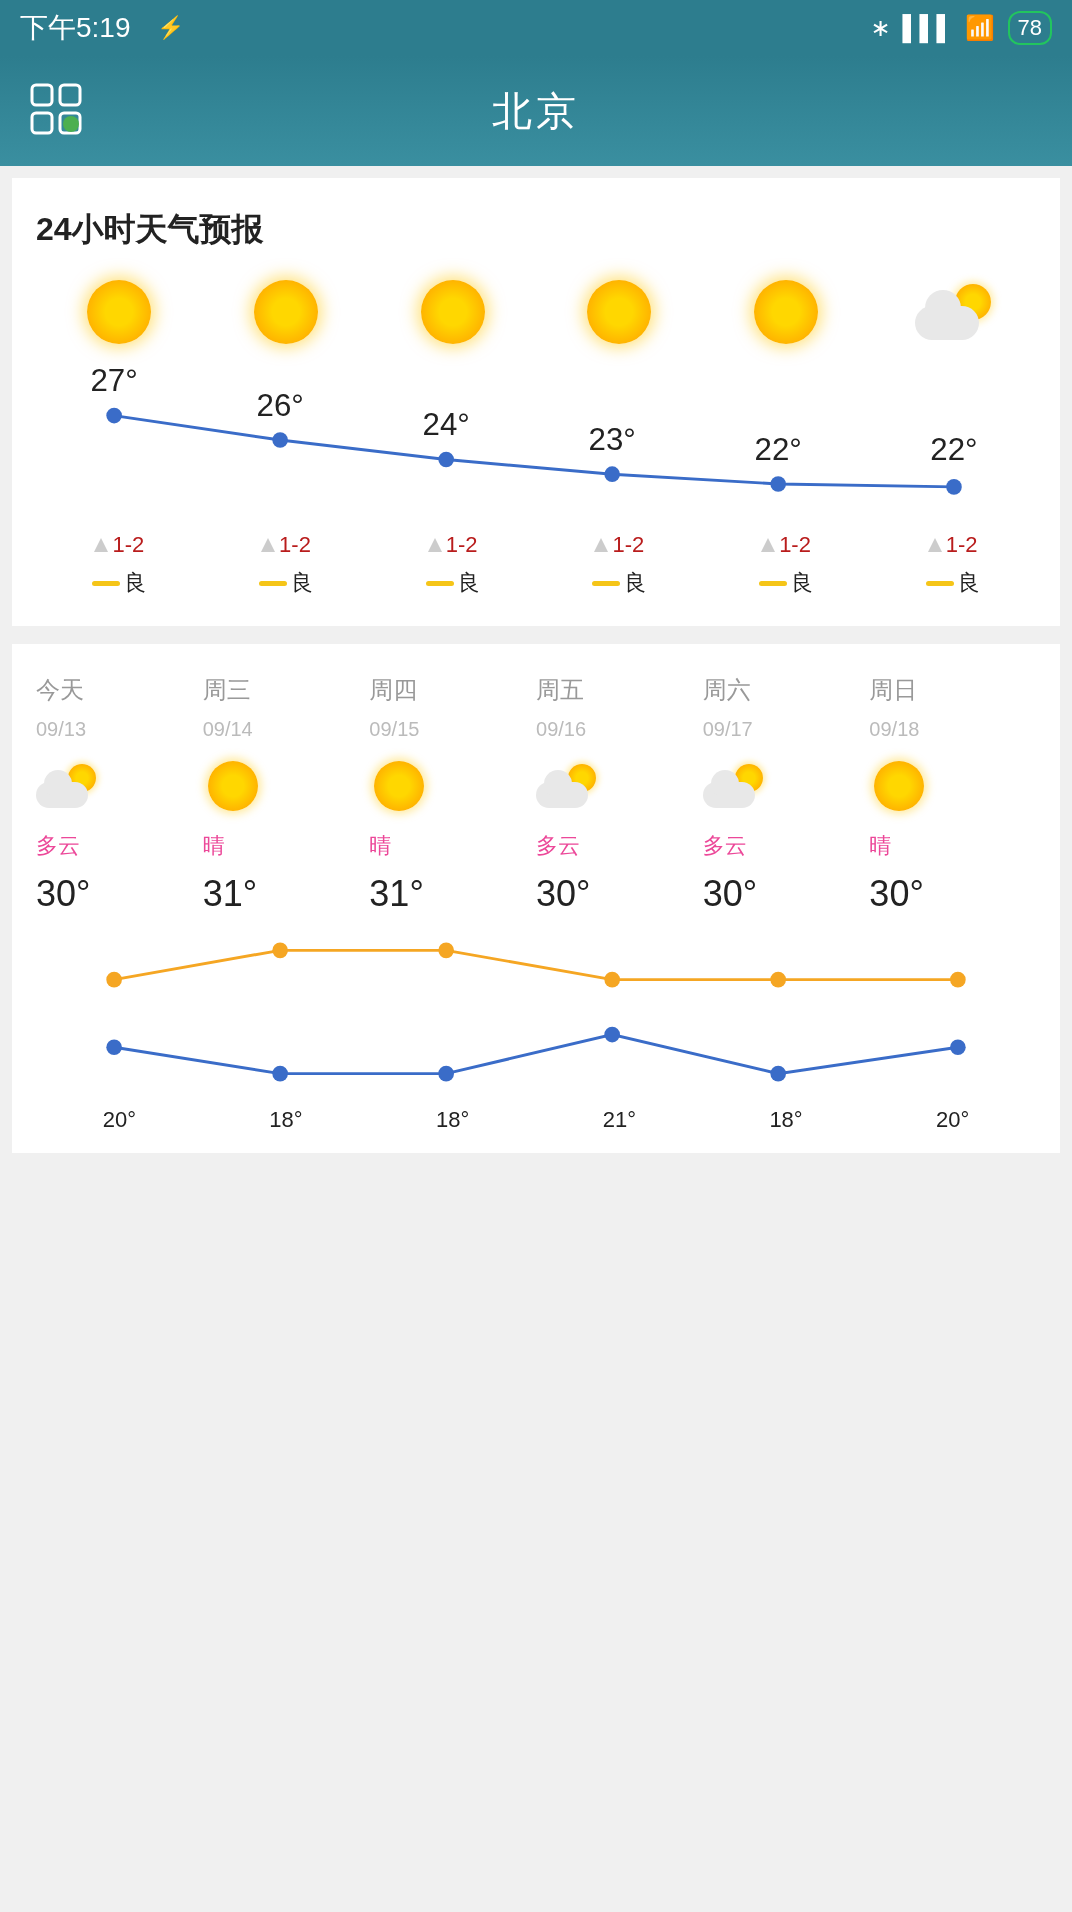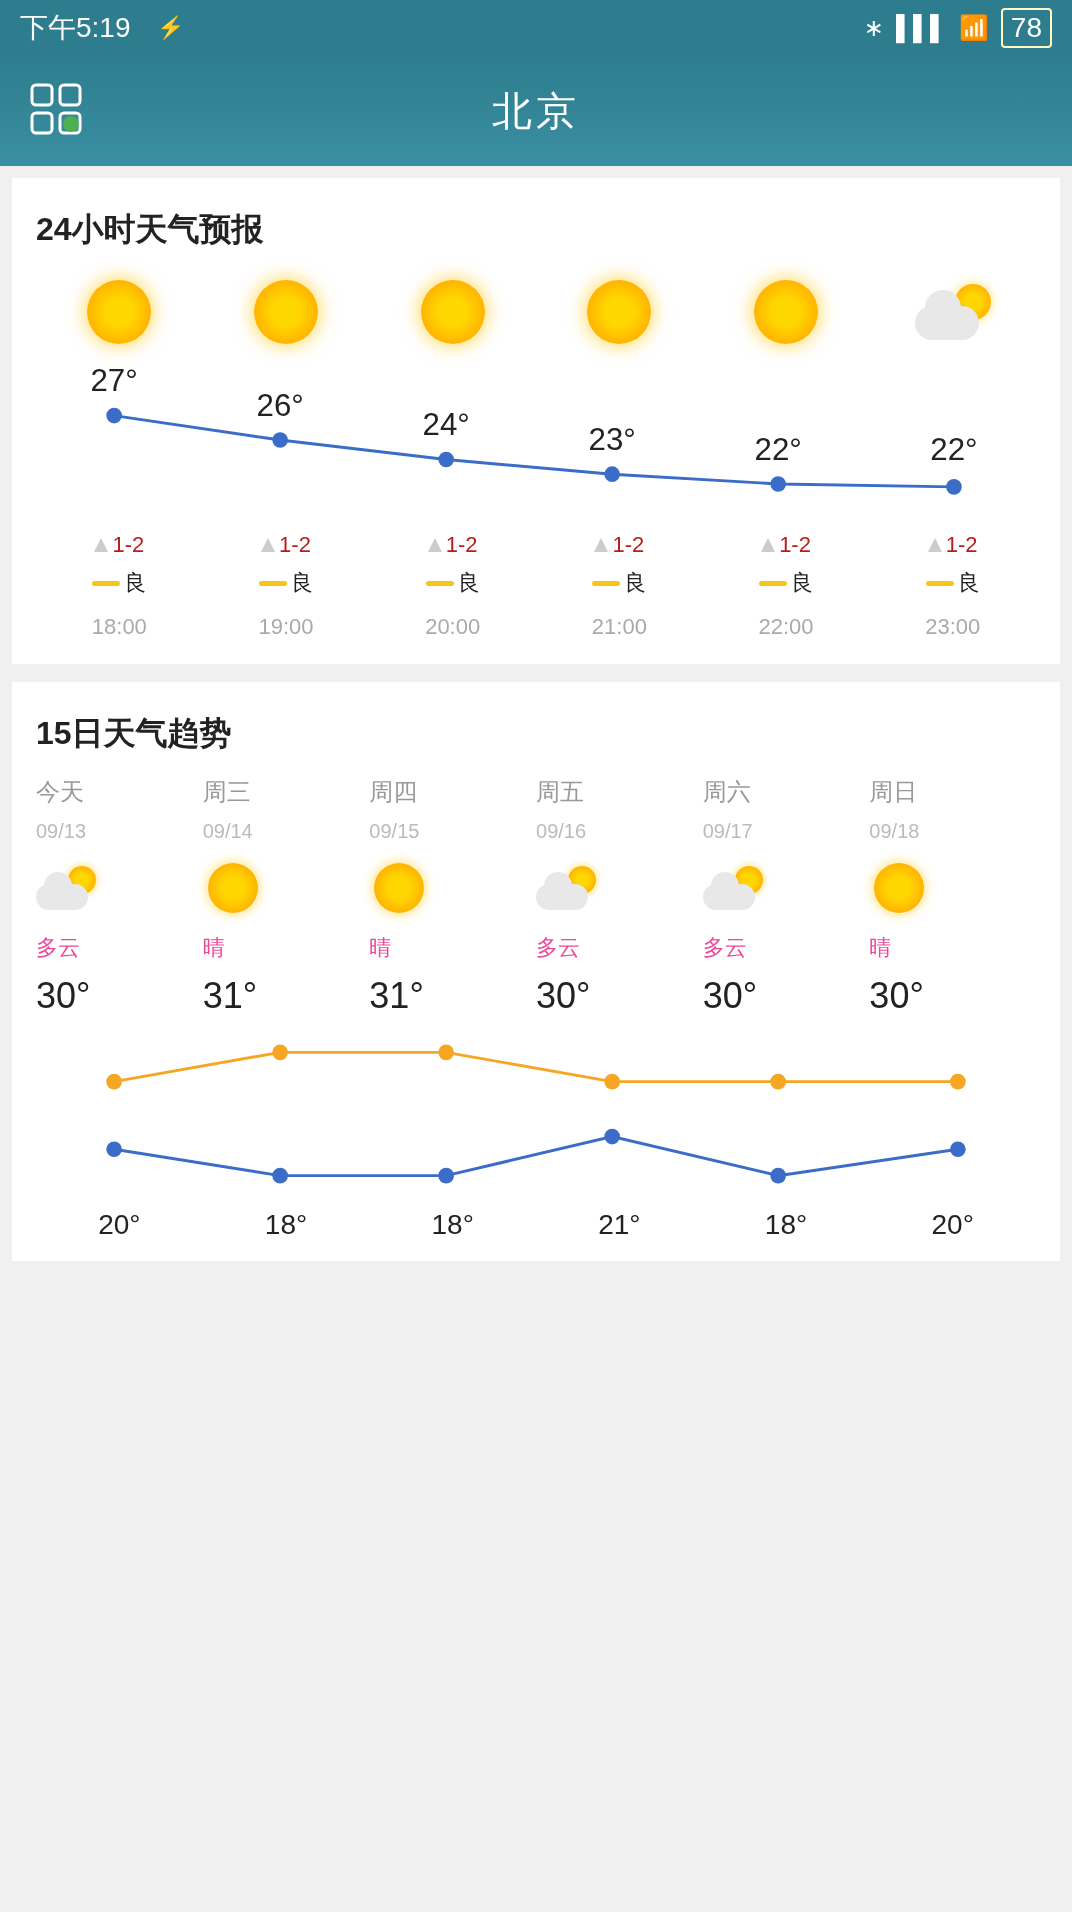--- a/index.html
+++ b/index.html
@@ -291,37 +291,37 @@
       display: flex;
       width: 100%;
       margin-top: 4px;
     }
     .low-temp-col {
       flex: 1;
       display: flex;
       justify-content: center;
     }
     .low-temp-val {
-      font-size: 28px;
+      font-size: 22px;
       color: #222;
     }
   </style>
 </head>
 <body>
 
 <div class="status-bar">
   <div class="status-left">
     <span>下午5:19</span>
     <span style="font-size:22px;">⚡</span>
   </div>
   <div class="status-right">
     <span>∗</span>
     <span>▌▌▌</span>
     <span>📶</span>
-    <span style="border:2px solid #fef9c3; border-radius:4px; padding:2px 8px; font-size:28px;">
+    <span style="border:2px solid #22c55e; border-radius:12px; padding:2px 8px; font-size:22px;">
       <span>78</span>
     </span>
   </div>
 </div>
 
 <div class="app-header">
   <div class="header-icon">
     <svg class="grid-icon" viewBox="0 0 52 52" fill="none" xmlns="http://www.w3.org/2000/svg">
       <rect x="2" y="2" width="20" height="20" rx="4" stroke="white" stroke-width="3"></rect>
       <rect x="30" y="2" width="20" height="20" rx="4" stroke="white" stroke-width="3"></rect>
@@ -466,44 +466,23 @@
         </div>
       </div>
       <div class="forecast-col">
         <div class="aqi-good">
           <div class="aqi-bar"></div>
           <span>良</span>
         </div>
       </div>
     </div>
 
-    <div class="forecast-row" style="margin-top:8px;">
-      <div class="forecast-col">
-        <span class="time-label">18:00</span>
-      </div>
-      <div class="forecast-col">
-        <span class="time-label">19:00</span>
-      </div>
-      <div class="forecast-col">
-        <span class="time-label">20:00</span>
-      </div>
-      <div class="forecast-col">
-        <span class="time-label">21:00</span>
-      </div>
-      <div class="forecast-col">
-        <span class="time-label">22:00</span>
-      </div>
-      <div class="forecast-col">
-        <span class="time-label">23:00</span>
-      </div>
-    </div>
   </div>
 
   <div class="days-15">
-    <div class="section-title">15日天气趋势</div>
 
     <div class="days-grid">
 
       <div class="day-col">
         <div class="day-name">今天</div>
         <div class="day-date">09/13</div>
         <div class="day-weather-icon">
           <div class="partly-cloudy-sm">
             <div class="sm-sun"></div>
             <div class="sm-cloud"></div>

